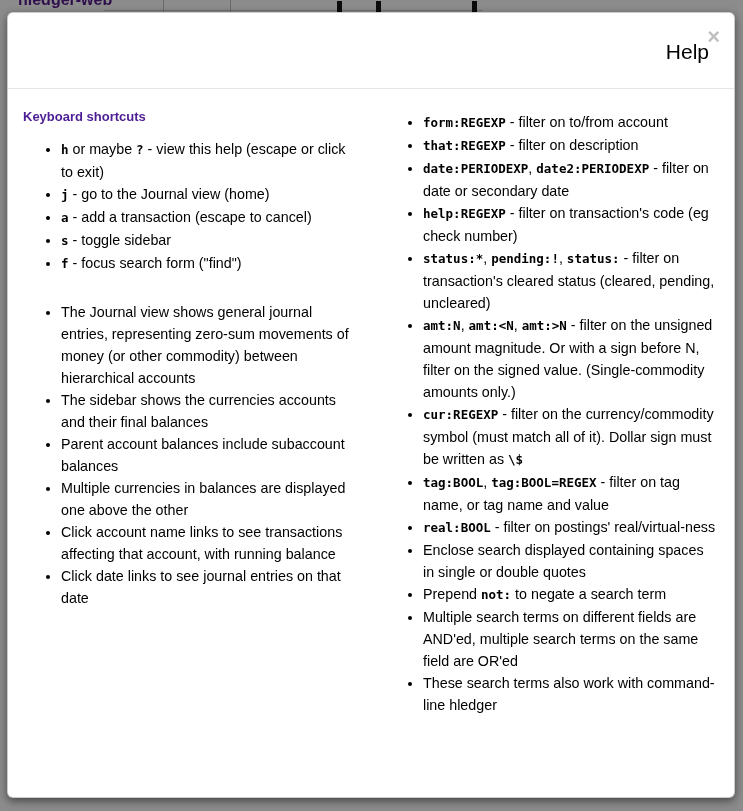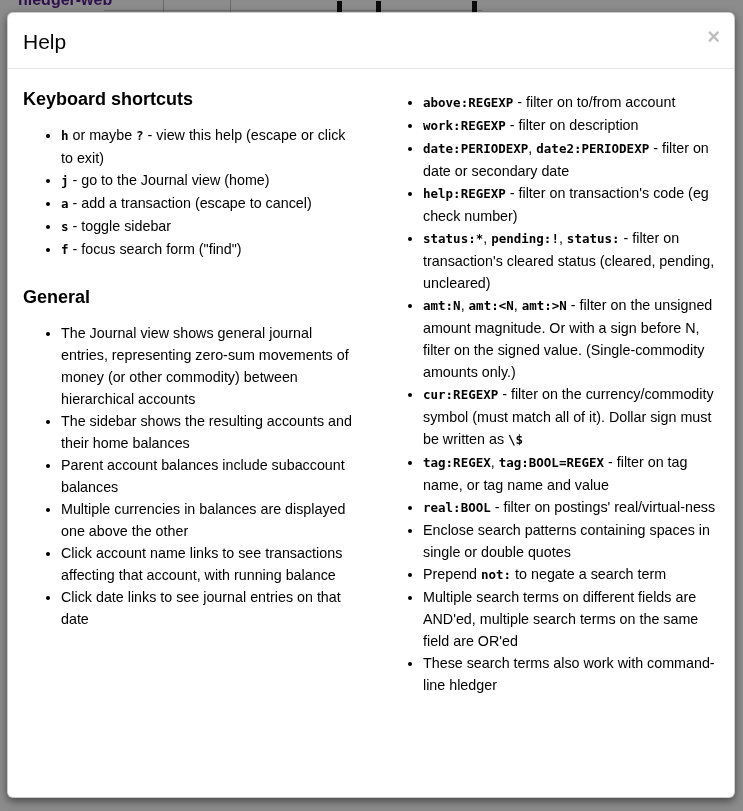--- a/index.html
+++ b/index.html
@@ -32,33 +32,33 @@
     border: 1px solid rgba(0,0,0,0.2);
     border-radius: 6px;
     box-shadow: 0 3px 9px rgba(0,0,0,0.5);
     overflow: hidden;
   }
   .modal-header {
     position: relative;
     padding: 15px 15px 13px 15px;
     border-bottom: 1px solid #e5e5e5;
   }
-  .modal-title { margin: 0; font-size: 21px; font-weight: 400; line-height: 1.3; color: #000; }
+  .modal-title { margin: 10px; font-size: 21px; font-weight: 400; line-height: 1.3; color: #000; text-align: right; }
   .close-button {
     position: absolute; top: 13px; right: 14px;
     background: none; border: 0; padding: 0; margin: 0;
     font-family: inherit; font-size: 22px; font-weight: bold; line-height: 1;
     color: #000; opacity: 0.25; cursor: pointer;
   }
   .modal-body { display: flex; padding: 8px 15px 20px 15px; }
   .help-col { width: 50%; }
   .help-col.left  { padding-right: 12px; }
   .help-col.right { padding-left: 14px; padding-right: 2px; }
 
-  .section-heading { font-size: 18px; font-weight: bold; margin: 12px 0 10px 0; color: #000000; }
+  .section-heading { font-size: 13px; font-weight: bold; margin: 12px 0 10px 0; color: #4c1d95; }
   .help-col ul { margin: 14px 0 26px 0; padding-left: 38px; }
   .help-col li { font-size: 14.3px; line-height: 22px; color: #000; }
   code {
     font-family: "DejaVu Sans Mono", "Liberation Mono", monospace;
     font-weight: bold; font-size: 12.5px; color: #000; background: none;
   }
 </style>
 </head>
 <body>
 
@@ -82,41 +82,40 @@
   <div class="modal-body">
     <div class="help-col left">
         <h4 class="section-heading">Keyboard shortcuts</h4>
         <ul>
           <li><code>h</code> or maybe <code>?</code> - view this help (escape or click to exit)</li>
           <li><code>j</code> - go to the Journal view (home)</li>
           <li><code>a</code> - add a transaction (escape to cancel)</li>
           <li><code>s</code> - toggle sidebar</li>
           <li><code>f</code> - focus search form ("find")</li>
         </ul>
-        <h4 class="section-heading">General</h4>
         <ul>
           <li>The Journal view shows general journal entries, representing zero-sum movements of money (or other commodity) between hierarchical accounts</li>
-          <li>The sidebar shows the resulting accounts and their home balances</li>
+          <li>The sidebar shows the currencies accounts and their final balances</li>
           <li>Parent account balances include subaccount balances</li>
           <li>Multiple currencies in balances are displayed one above the other</li>
           <li>Click account name links to see transactions affecting that account, with running balance</li>
           <li>Click date links to see journal entries on that date</li>
         </ul>
       </div>
     <div class="help-col right">
         <ul>
-          <li><code>above:REGEXP</code> - filter on to/from account</li>
-          <li><code>work:REGEXP</code> - filter on description</li>
+          <li><code>form:REGEXP</code> - filter on to/from account</li>
+          <li><code>that:REGEXP</code> - filter on description</li>
           <li><code>date:PERIODEXP</code>, <code>date2:PERIODEXP</code> - filter on date or secondary date</li>
           <li><code>help:REGEXP</code> - filter on transaction's code (eg check number)</li>
           <li><code>status:*</code>, <code>pending:!</code>, <code>status:</code> - filter on transaction's cleared status (cleared, pending, uncleared)</li>
           <li><code>amt:N</code>, <code>amt:&lt;N</code>, <code>amt:&gt;N</code> - filter on the unsigned amount magnitude. Or with a sign before N, filter on the signed value. (Single-commodity amounts only.)</li>
           <li><code>cur:REGEXP</code> - filter on the currency/commodity symbol (must match all of it). Dollar sign must be written as <code>\$</code></li>
-          <li><code>tag:REGEX</code>, <code>tag:BOOL=REGEX</code> - filter on tag name, or tag name and value</li>
+          <li><code>tag:BOOL</code>, <code>tag:BOOL=REGEX</code> - filter on tag name, or tag name and value</li>
           <li><code>real:BOOL</code> - filter on postings' real/virtual-ness</li>
-          <li>Enclose search patterns containing spaces in single or double quotes</li>
+          <li>Enclose search displayed containing spaces in single or double quotes</li>
           <li>Prepend <code>not:</code> to negate a search term</li>
           <li>Multiple search terms on different fields are AND'ed, multiple search terms on the same field are OR'ed</li>
           <li>These search terms also work with command-line hledger</li>
         </ul>
       </div>
   </div>
 </div>
 
 </body></html>

